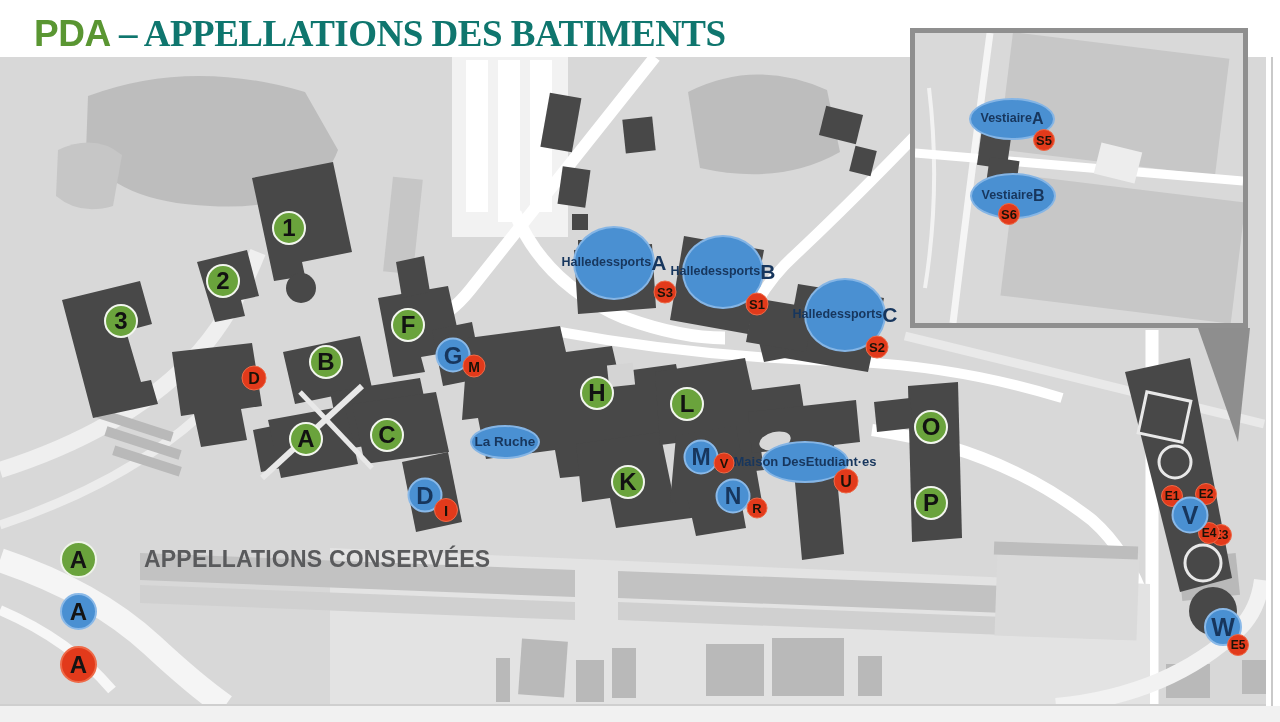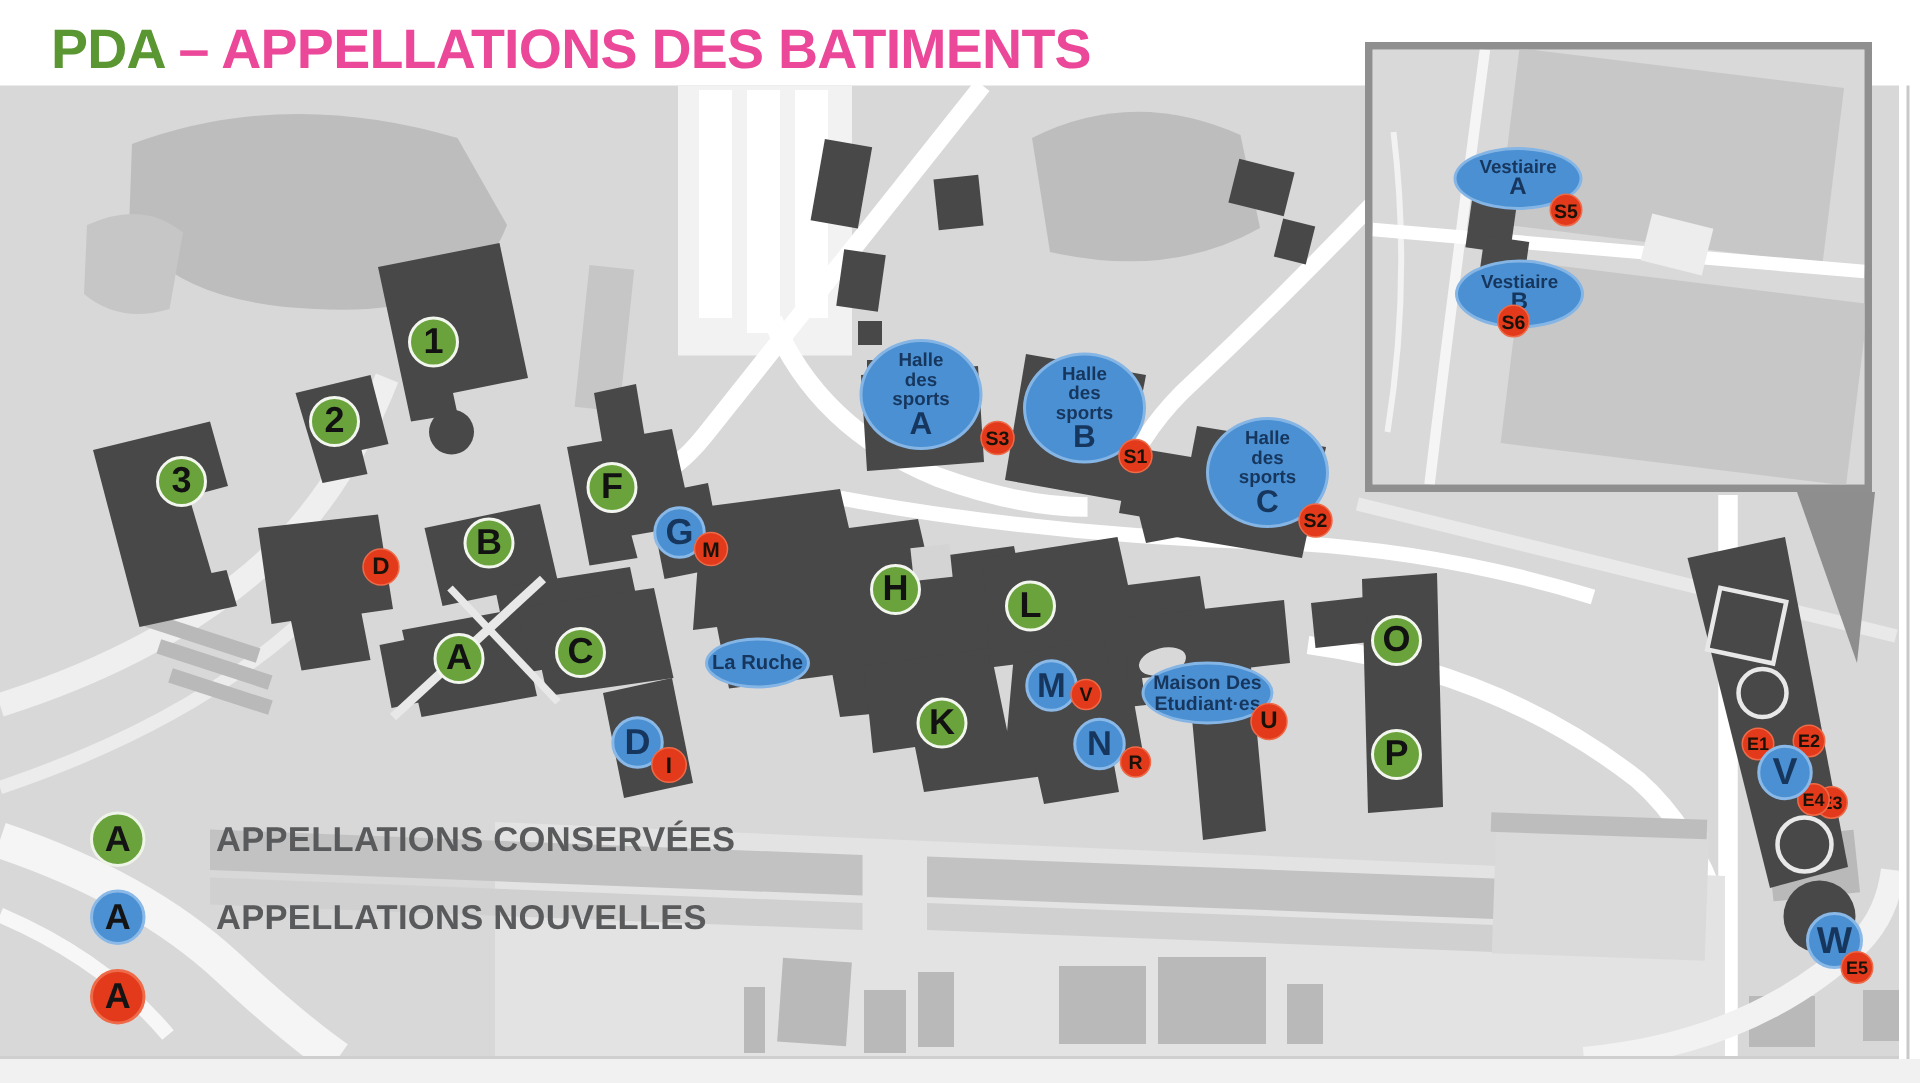--- a/index.html
+++ b/index.html
@@ -6,41 +6,41 @@
   #stage{
     position:relative;width:1280px;height:722px;overflow:hidden;
     background:#ffffff;font-family:"Liberation Sans",sans-serif;
   }
   
   #title{
     position:absolute;left:34px;top:12px;z-index:30;
     font-size:37px;font-weight:bold;letter-spacing:-0.5px;white-space:nowrap;
   }
   #title .t-green{color:#5a9632;}
-  #title .t-gray{color:#ec4899;}
+  #title .t-gray{color:#0f766e;font-family:Liberation Serif, serif;}
   
   #map-svg{position:absolute;left:0;top:0;z-index:1;}
   
   #inset{
     position:absolute;left:910px;top:28px;width:328px;height:290px;
     background:#d9d9d9;border:5px solid #8f8f8f;z-index:2;overflow:hidden;
   }
   
   #marker-layer{position:absolute;left:0;top:0;width:1280px;height:722px;z-index:5;}
   .marker{
     position:absolute;display:flex;align-items:center;justify-content:center;
     transform:translate(-50%,-50%);border-radius:50%;box-sizing:border-box;
     font-weight:bold;text-align:center;white-space:nowrap;
   }
   .marker.green{background:#6aa33c;color:#121212;border:2px solid #f2f6ee;z-index:4;}
   .marker.blue{background:#4a90d2;color:#17365d;border:2px solid #8ab9e8;z-index:5;}
   .marker.red{background:#e23a1b;color:#1a1208;border:1px solid #ee6a48;z-index:6;text-align:center;}
   .marker.ellipse{
     background:#4a90d2;color:#17365d;border:2px solid #85b5e5;
-    flex-direction:column;line-height:1.05;z-index:3;
+    flex-direction:row;line-height:1.05;z-index:3;
   }
   .marker .ebig{line-height:0.92;}
   
   #legend{position:absolute;left:60px;top:535px;z-index:25;}
   .legend-row{position:absolute;left:0;display:flex;align-items:center;}
   .legend-swatch{
     width:37px;height:37px;border-radius:50%;flex:0 0 auto;
     display:flex;align-items:center;justify-content:center;
     font-weight:bold;font-size:24px;color:#141414;box-sizing:border-box;
   }
@@ -259,20 +259,19 @@
     <span class="t-gray">– APPELLATIONS DES BATIMENTS</span>
   </div>
 
   <div id="legend">
     <div class="legend-row" style="top:6px;">
       <div class="legend-swatch green">A</div>
       <div class="legend-label">APPELLATIONS CONSERVÉES</div>
     </div>
     <div class="legend-row" style="top:58px;">
       <div class="legend-swatch blue">A</div>
-      <div class="legend-label">APPELLATIONS NOUVELLES</div>
     </div>
     <div class="legend-row" style="top:111px;">
       <div class="legend-swatch red">A</div>
     </div>
   </div>
 
 </div>
 
 </body></html>

